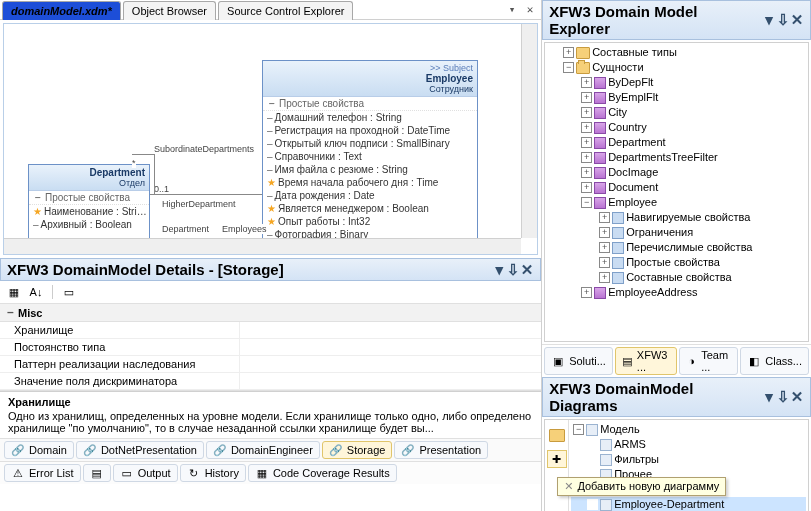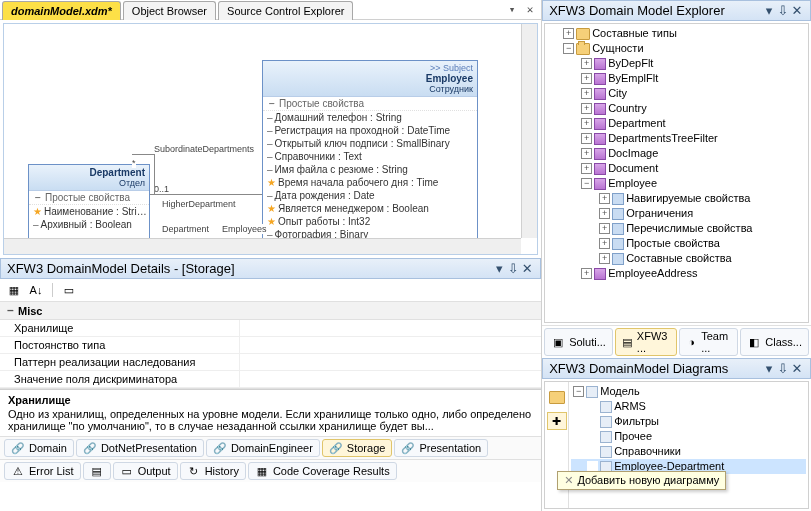--- a/index.html
+++ b/index.html
@@ -4,21 +4,21 @@
 <style>
   * { box-sizing: border-box; margin: 0; padding: 0; }
   body { font-family: "Segoe UI", Tahoma, sans-serif; font-size: 11px; color: #000; background: #fff; width: 811px; height: 511px; overflow: hidden; position: relative; }
   .root { display: flex; width: 811px; height: 511px; }
   .left-col { width: 546px; display: flex; flex-direction: column; border-right: 1px solid #d0d0d0; }
   .right-col { flex: 1; display: flex; flex-direction: column; }
 
   
   .tabs { display: flex; align-items: center; height: 20px; background: #fff; position: relative; padding-left: 2px; border-bottom: 1px solid #d0d0d0;}
   .tab { border: 1px solid #a8a8a8; border-bottom: none; padding: 1px 8px; height: 19px; background: #f4f4f4; margin-right: 2px; border-radius: 3px 3px 0 0; font-size: 11px; display: flex; align-items: center; cursor: pointer; position: relative; top:1px;}
-  .tab.active { background: #fde047; font-weight: bold; font-style: italic;}
+  .tab.active { background: #1d4ed8; font-weight: bold; font-style: italic;}
   .tab.active::after { content:""; position:absolute; bottom:-1px; left:0; right:0; height:1px; background:#fff;}
   .tabs .spacer { flex:1; }
   .win-btns { display:flex; gap:4px; padding-right:4px; }
   .win-btn { width:14px; height:14px; display:flex; align-items:center; justify-content:center; cursor:pointer; font-family: monospace; color:#555;}
 
   
   .diagram { flex:1; position:relative; background:#fff; overflow:hidden; border:1px solid #b9cfe8; margin:3px;}
   .dia-inner { position:absolute; inset:0; overflow:auto;}
   .ent-box { position:absolute; border:1px solid #6c91c7; background:#fff; font-size:10px; }
   .ent-hdr { background: linear-gradient(#e9f2fb,#c9ddf2); text-align:right; padding:2px 4px; border-bottom:1px solid #b8cde8; }
@@ -28,21 +28,21 @@
   .ent-sec { padding:1px 4px; color:#666; border-bottom:1px dotted #e0e0e0;}
   .ent-row { padding:1px 4px; color:#333; white-space:nowrap;}
   .star { color:#f5a623; margin-right:2px;}
   .dash { color:#666; margin-right:2px;}
   .hscroll { position:absolute; bottom:0; left:0; right:16px; height:16px; background:#efefef; border-top:1px solid #d0d0d0;}
   .vscroll { position:absolute; top:0; right:0; bottom:16px; width:16px; background:#efefef; border-left:1px solid #d0d0d0;}
   .rel-lbl { position:absolute; font-size:9px; color:#444; background:#fff;}
   .rel-line { position:absolute; background:#888; }
 
   
-  .pane-hdr { background: linear-gradient(#e8f0f9,#d4e3f5); border:1px solid #a8c0de; padding:2px 6px; display:flex; align-items:center; font-size:13px; color:#000;}
+  .pane-hdr { background: linear-gradient(#e8f0f9,#d4e3f5); border:1px solid #a8c0de; padding:2px 6px; display:flex; align-items:center; font-size:15px; color:#000;font-weight:bold;}
   .pane-hdr .ttl { flex:1;}
   .pane-hdr .btn { width:14px; height:14px; display:flex; align-items:center; justify-content:center; cursor:pointer; color:#34506e;}
 
   
   .prop-tools { display:flex; gap:2px; padding:2px 4px; border-bottom:1px solid #e0e0e0;}
   .tbtn { width:20px; height:18px; border:1px solid transparent; display:flex; align-items:center; justify-content:center; cursor:pointer;}
   .prop-grid { border-bottom:1px solid #e0e0e0;}
   .pg-cat { background:#f2f2f2; font-weight:bold; padding:2px 6px; border-bottom:1px solid #e0e0e0; display:flex; align-items:center;}
   .pg-row { display:flex; border-bottom:1px solid #eee;}
   .pg-name { width:240px; padding:2px 14px; border-right:1px solid #eee;}

